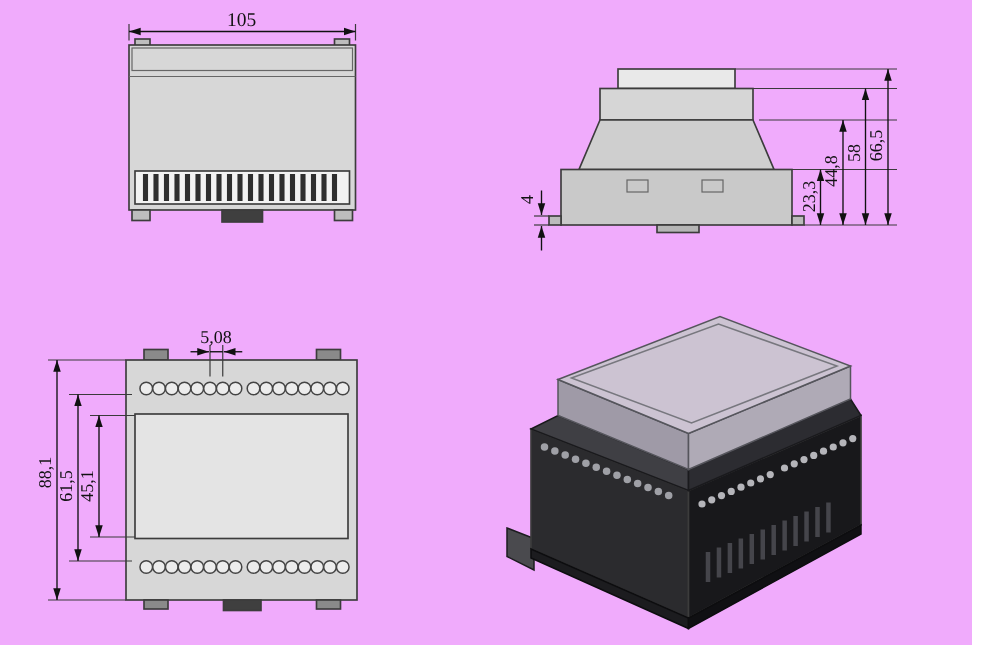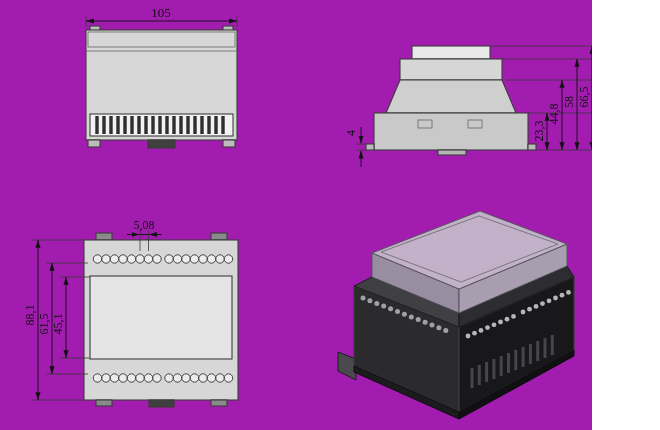--- a/index.html
+++ b/index.html
@@ -1,16 +1,16 @@
 <!DOCTYPE html>
 <html><head>
 <meta charset="utf-8">
 <style>
   html,body{margin:0;padding:0;background:#ffffff;}
-  .canvas{width:592px;height:430px;position:relative;background:#a21caf;overflow:hidden;}
+  .canvas{width:648px;height:430px;position:relative;background:#f0abfc;overflow:hidden;}
   svg{display:block;}
   svg text{font-family:"Liberation Serif", serif; fill:#111; }
   .dimtext{font-size:13px;}
   .dimtext-sm{font-size:12px;}
   .ext{stroke:#3a3a3a;stroke-width:0.8;fill:none;}
   .dim{stroke:#111;stroke-width:0.9;fill:none;}
   .outline{stroke:#3c3c3c;stroke-width:1.1;}
   .thin{stroke:#666;stroke-width:0.8;fill:none;}
 </style>
 </head>

